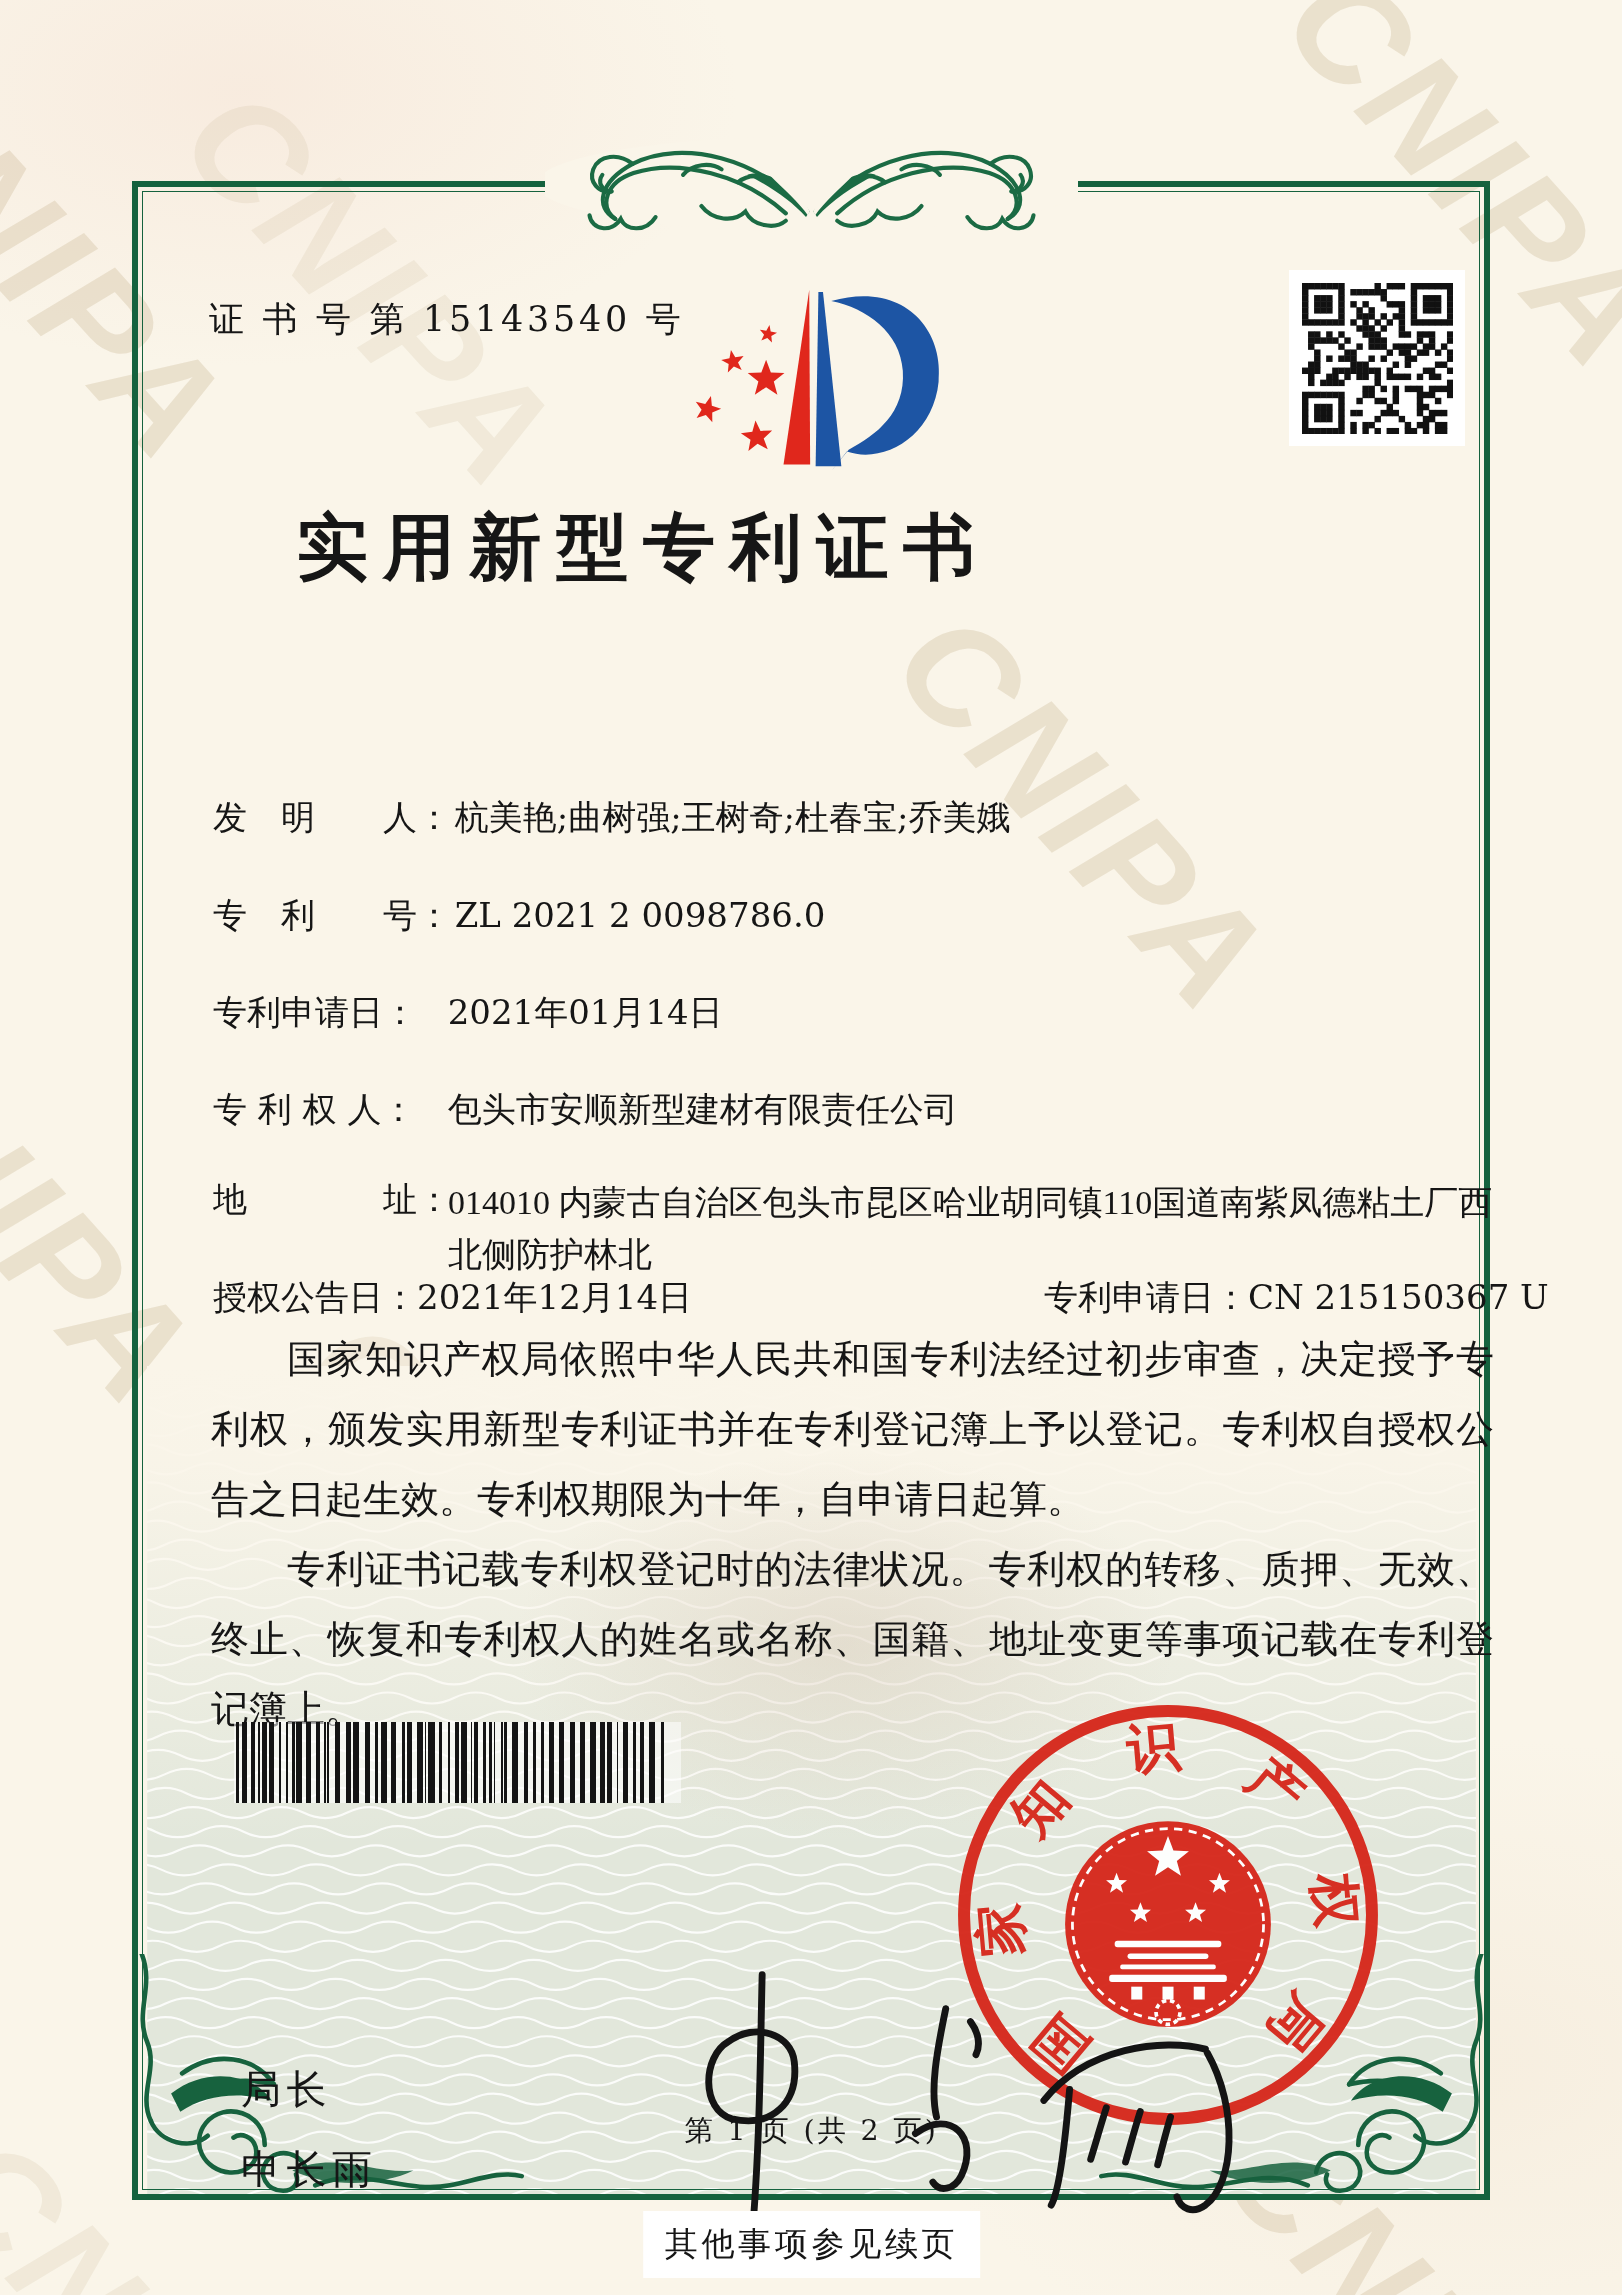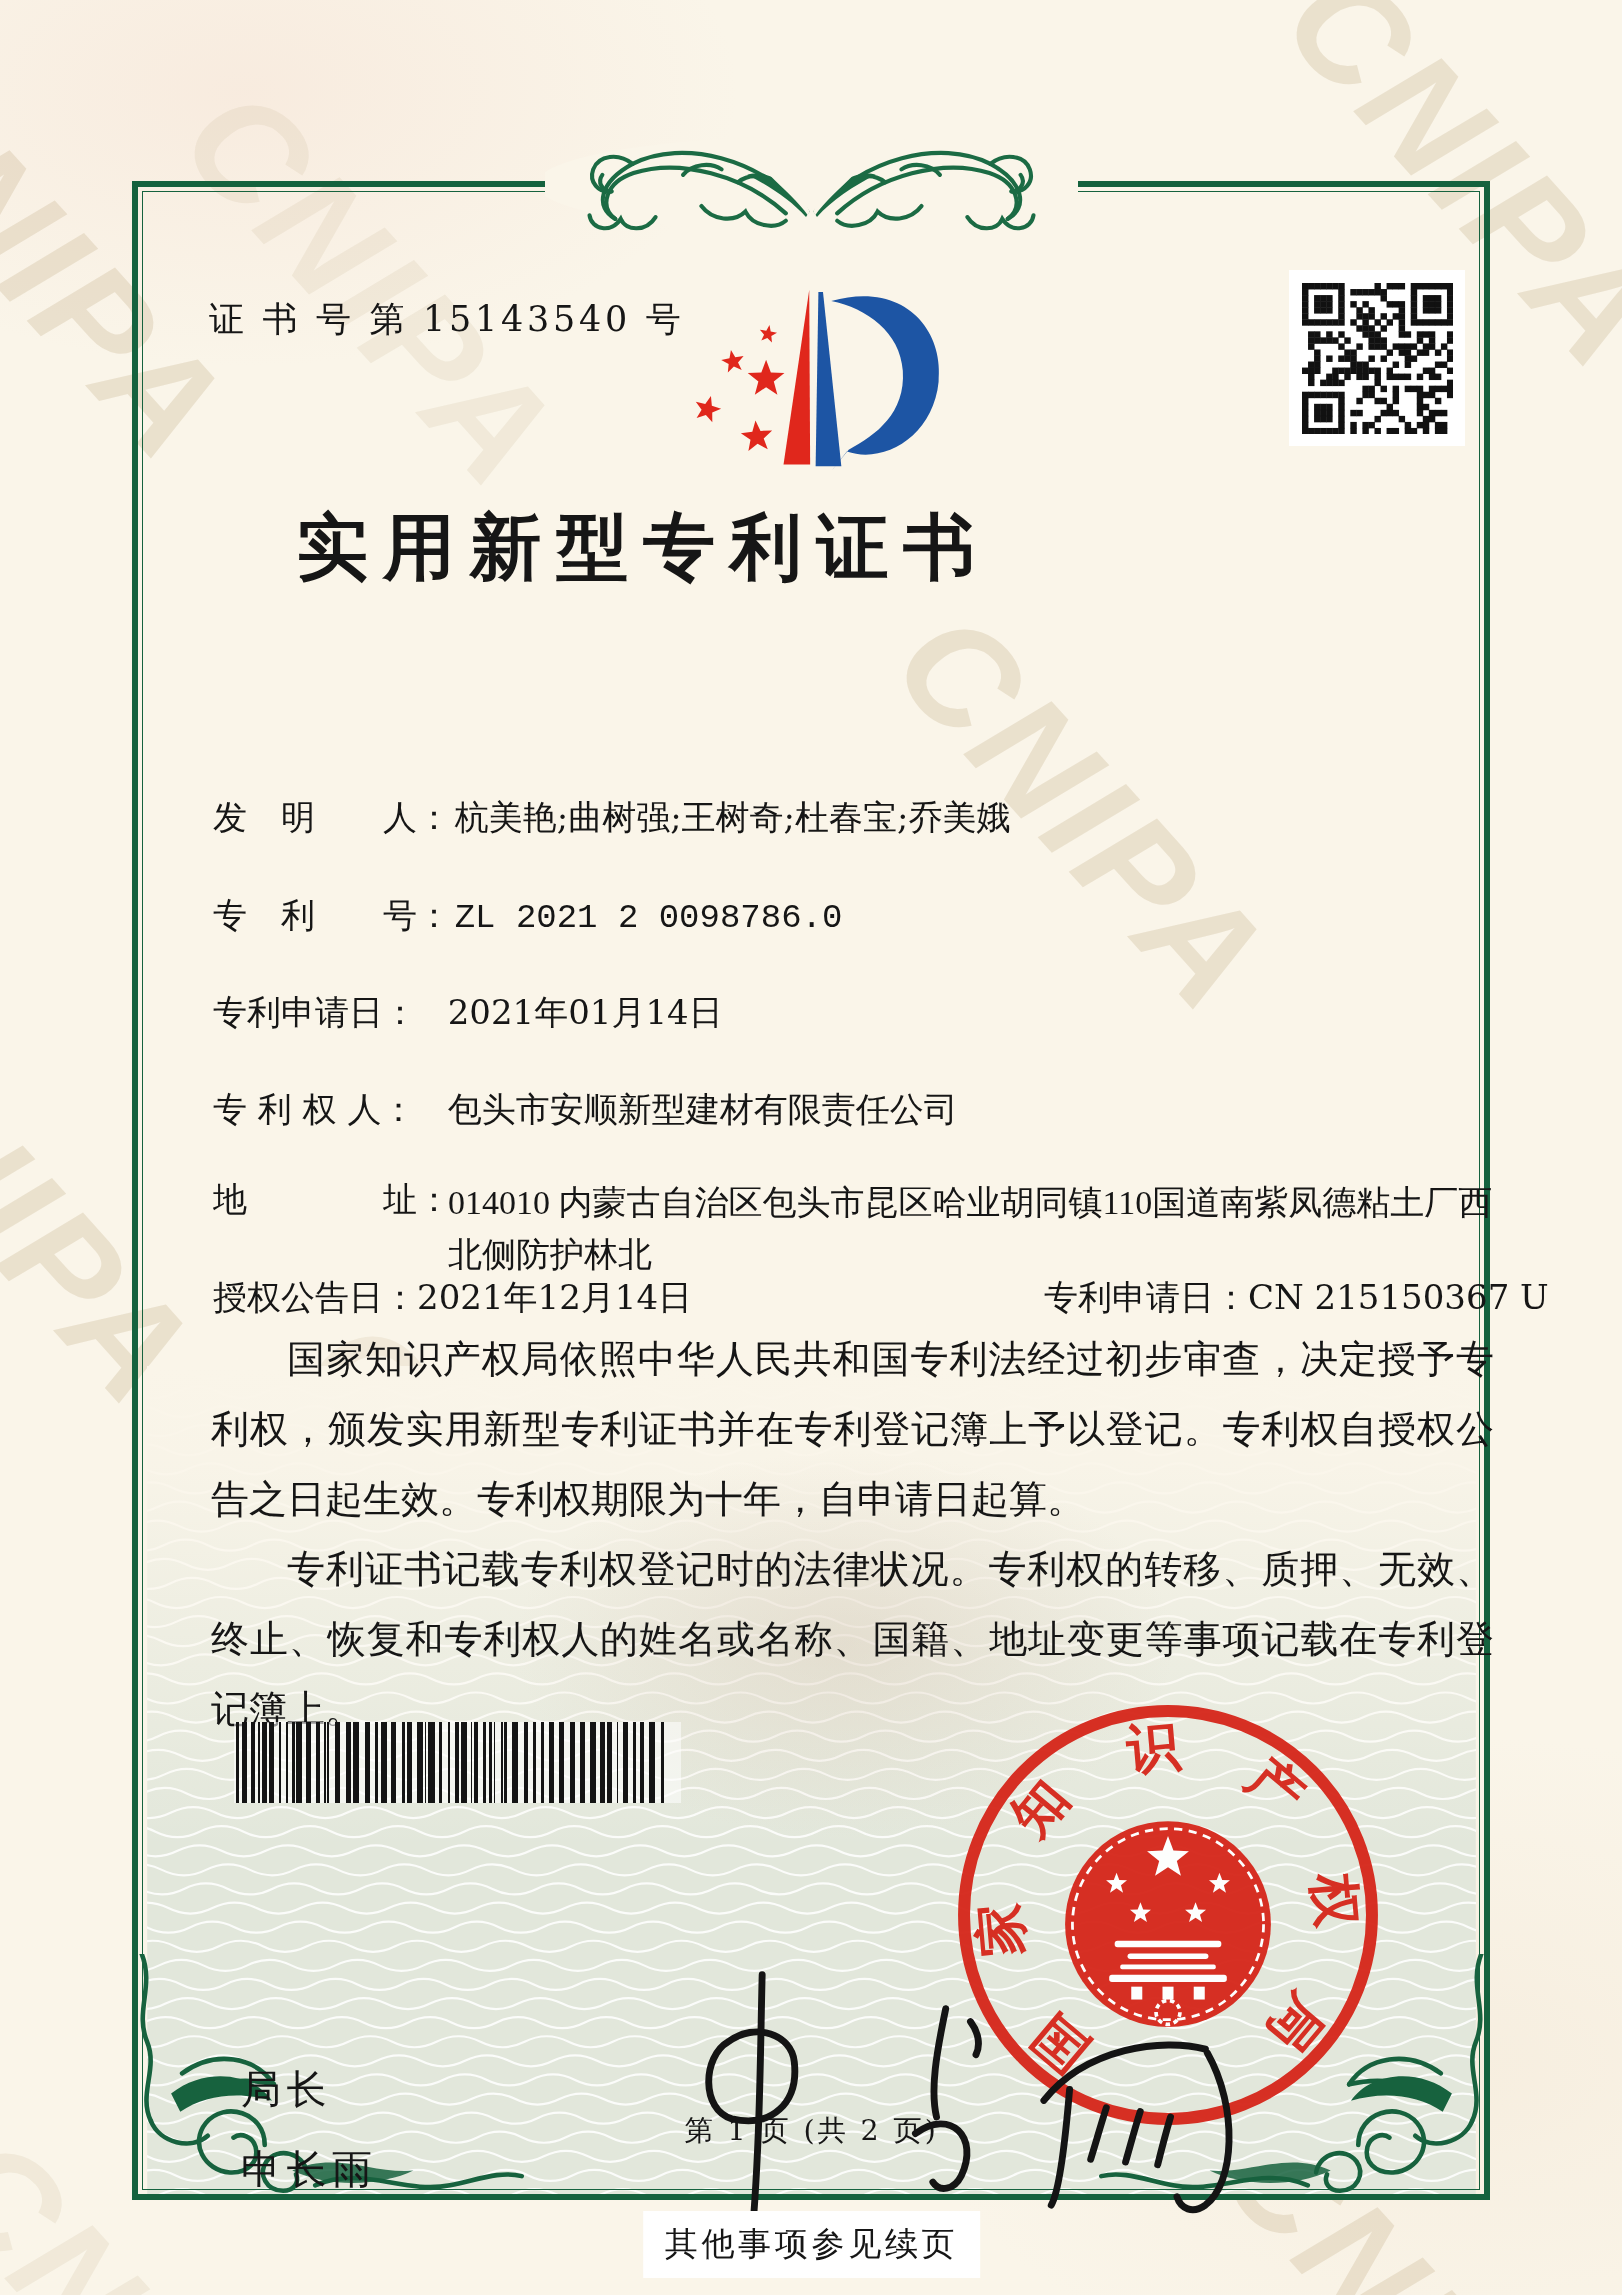--- a/index.html
+++ b/index.html
@@ -515,21 +515,21 @@
         <rect x="144.32" y="157.44" width="7" height="7" fill="#111"></rect>
         <rect x="150.88" y="157.44" width="7" height="7" fill="#111"></rect>
       </svg>
   </div>
 
   <div class="content title">实用新型专利证书</div>
 
   <div class="content frow" style="top:795px;">
     <span class="lbl">发　明　　人：</span><span class="val">杭美艳;曲树强;王树奇;杜春宝;乔美娥</span>
   </div>
-  <div class="content frow" style="top:893px;font-family:Liberation Mono, monospace;">
+  <div class="content frow" style="top:893px;">
     <span class="lbl">专　利　　号：</span><span class="val">ZL 2021 2 0098786.0</span>
   </div>
   <div class="content frow" style="top:990px;">
     <span class="lbl">专利申请日：</span><span class="val">2021年01月14日</span>
   </div>
   <div class="content frow" style="top:1087px;">
     <span class="lbl">专 利 权 人：</span><span class="val">包头市安顺新型建材有限责任公司</span>
   </div>
   <div class="content frow" style="top:1177px;">
     <span class="lbl">地　　　　址：</span>

